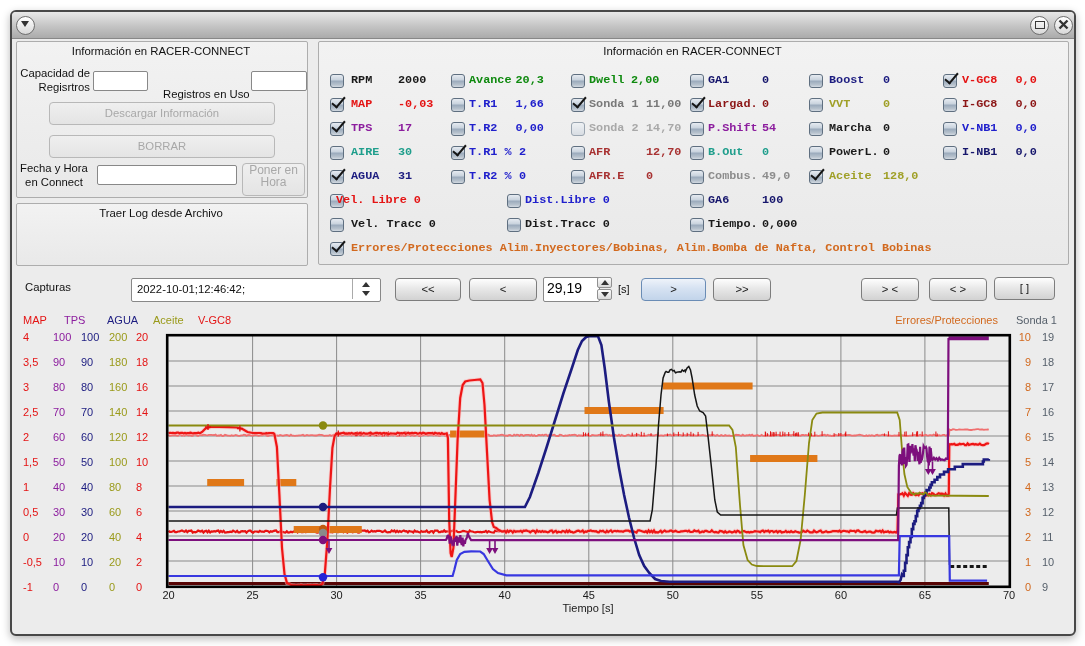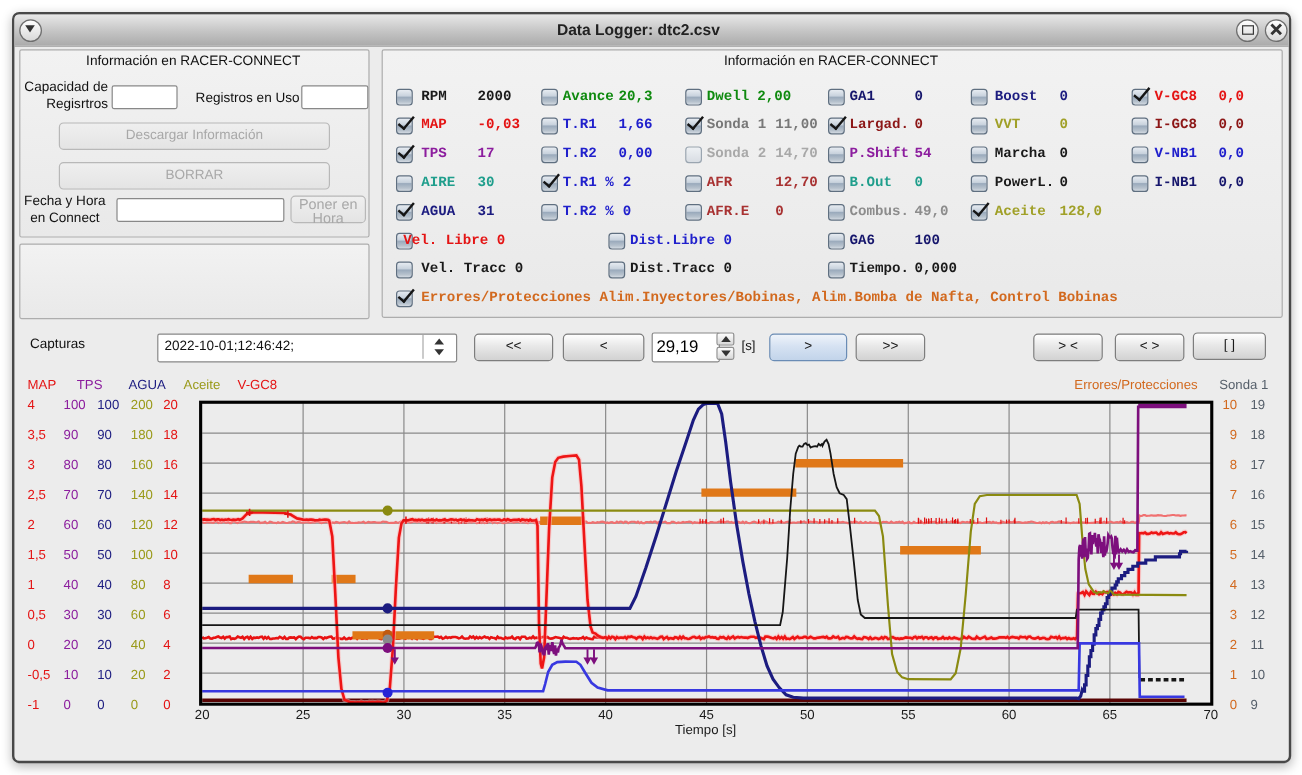--- a/index.html
+++ b/index.html
@@ -31,49 +31,49 @@
 border:solid #151515;border-width:0 2.2px 2.2px 0;transform:rotate(40deg)}
 .spin{position:absolute;width:15px;box-sizing:border-box;
 background:linear-gradient(#fdfdfd,#d8d8d8);border:1px solid #909090;border-radius:2px}
 .ar{position:absolute;width:0;height:0;left:3px}
 .ar.up{border-left:4px solid transparent;border-right:4px solid transparent;border-bottom:5px solid #333}
 .ar.dn{border-left:4px solid transparent;border-right:4px solid transparent;border-top:5px solid #333}
 </style></head><body>
 <div class="page">
 <div id="win">
 <div id="tbar">
-  <div class="ttl">Data Logger: dtc2.csv</div>
   <div class="circ" style="left:4px"></div>
   <div style="position:absolute;left:9px;top:9px;width:0;height:0;
     border-left:4.5px solid transparent;border-right:4.5px solid transparent;
     border-top:6px solid #333"></div>
   <div class="circ" style="left:1018px"></div>
   <div style="position:absolute;left:1022.5px;top:8.5px;width:8px;height:6px;border:1.9px solid #383838"></div>
   <div class="circ" style="left:1042px"></div>
   <svg style="position:absolute;left:1046px;top:7px" width="11" height="11">
     <path d="M1.5 1.5 L9.5 9.5 M9.5 1.5 L1.5 9.5" stroke="#333" stroke-width="2.4"></path>
         </svg>
 </div>
 </div>
 
 <div class="gbox" style="left:16px;top:41px;width:290px;height:155px"></div>
 <div class="gtitle" style="left:16px;top:45px;width:290px">Información en RACER-CONNECT</div>
 <div class="gbox" style="left:16px;top:203px;width:290px;height:61px"></div>
+<div class="gtitle" style="left:16px;top:207px;width:290px">Traer Log desde Archivo</div>
 <div class="gbox" style="left:318px;top:41px;width:749px;height:222px"></div>
 <div class="gtitle" style="left:318px;top:45px;width:749px">Información en RACER-CONNECT</div>
 
 <div class="lbl" style="left:18px;top:67px;width:72px;text-align:right">Capacidad de<br>Regisrtros</div>
 <div class="inp" style="left:93px;top:71px;width:53px;height:18px"></div>
-<div class="lbl" style="left:163px;top:76px">Registros en Uso</div>
+<div class="lbl" style="left:163px;top:88px">Registros en Uso</div>
 <div class="inp" style="left:251px;top:71px;width:54px;height:18px"></div>
 <div class="btn dis" style="left:49px;top:135px;width:226px;height:23px;padding-top:4px">BORRAR</div>
 <div class="btn dis" style="left:49px;top:102px;width:226px;height:23px;padding-top:4px">Descargar Información</div>
 <div class="lbl" style="left:18px;top:162px;width:72px;text-align:center">Fecha y Hora<br>en Connect</div>
 <div class="inp" style="left:97px;top:165px;width:138px;height:18px"></div>
-<div class="btn dis" style="left:242px;top:163px;width:63px;height:23px;font-size:12px;line-height:12px;padding-top:0px">Poner en<br>Hora</div>
+<div class="btn dis" style="left:242px;top:163px;width:63px;height:33px;font-size:12px;line-height:12px;padding-top:0px">Poner en<br>Hora</div>
 
 <div class="cb" style="left:330px;top:74px"></div>
     <span class="m" style="left:351px;top:73px;color:#1a1a1a">RPM</span>
     <span class="m" style="left:398px;top:73px;color:#1a1a1a">2000</span>
     <div class="cb" style="left:451px;top:74px"></div>
     <span class="m" style="left:469px;top:73px;color:#0f8a0f">Avance</span>
     <span class="m" style="left:515.5px;top:73px;color:#0f8a0f">20,3</span>
     <div class="cb" style="left:571px;top:74px"></div>
     <span class="m" style="left:589px;top:73px;color:#0f8a0f">Dwell</span>
     <span class="m" style="left:631px;top:73px;color:#0f8a0f">2,00</span>

